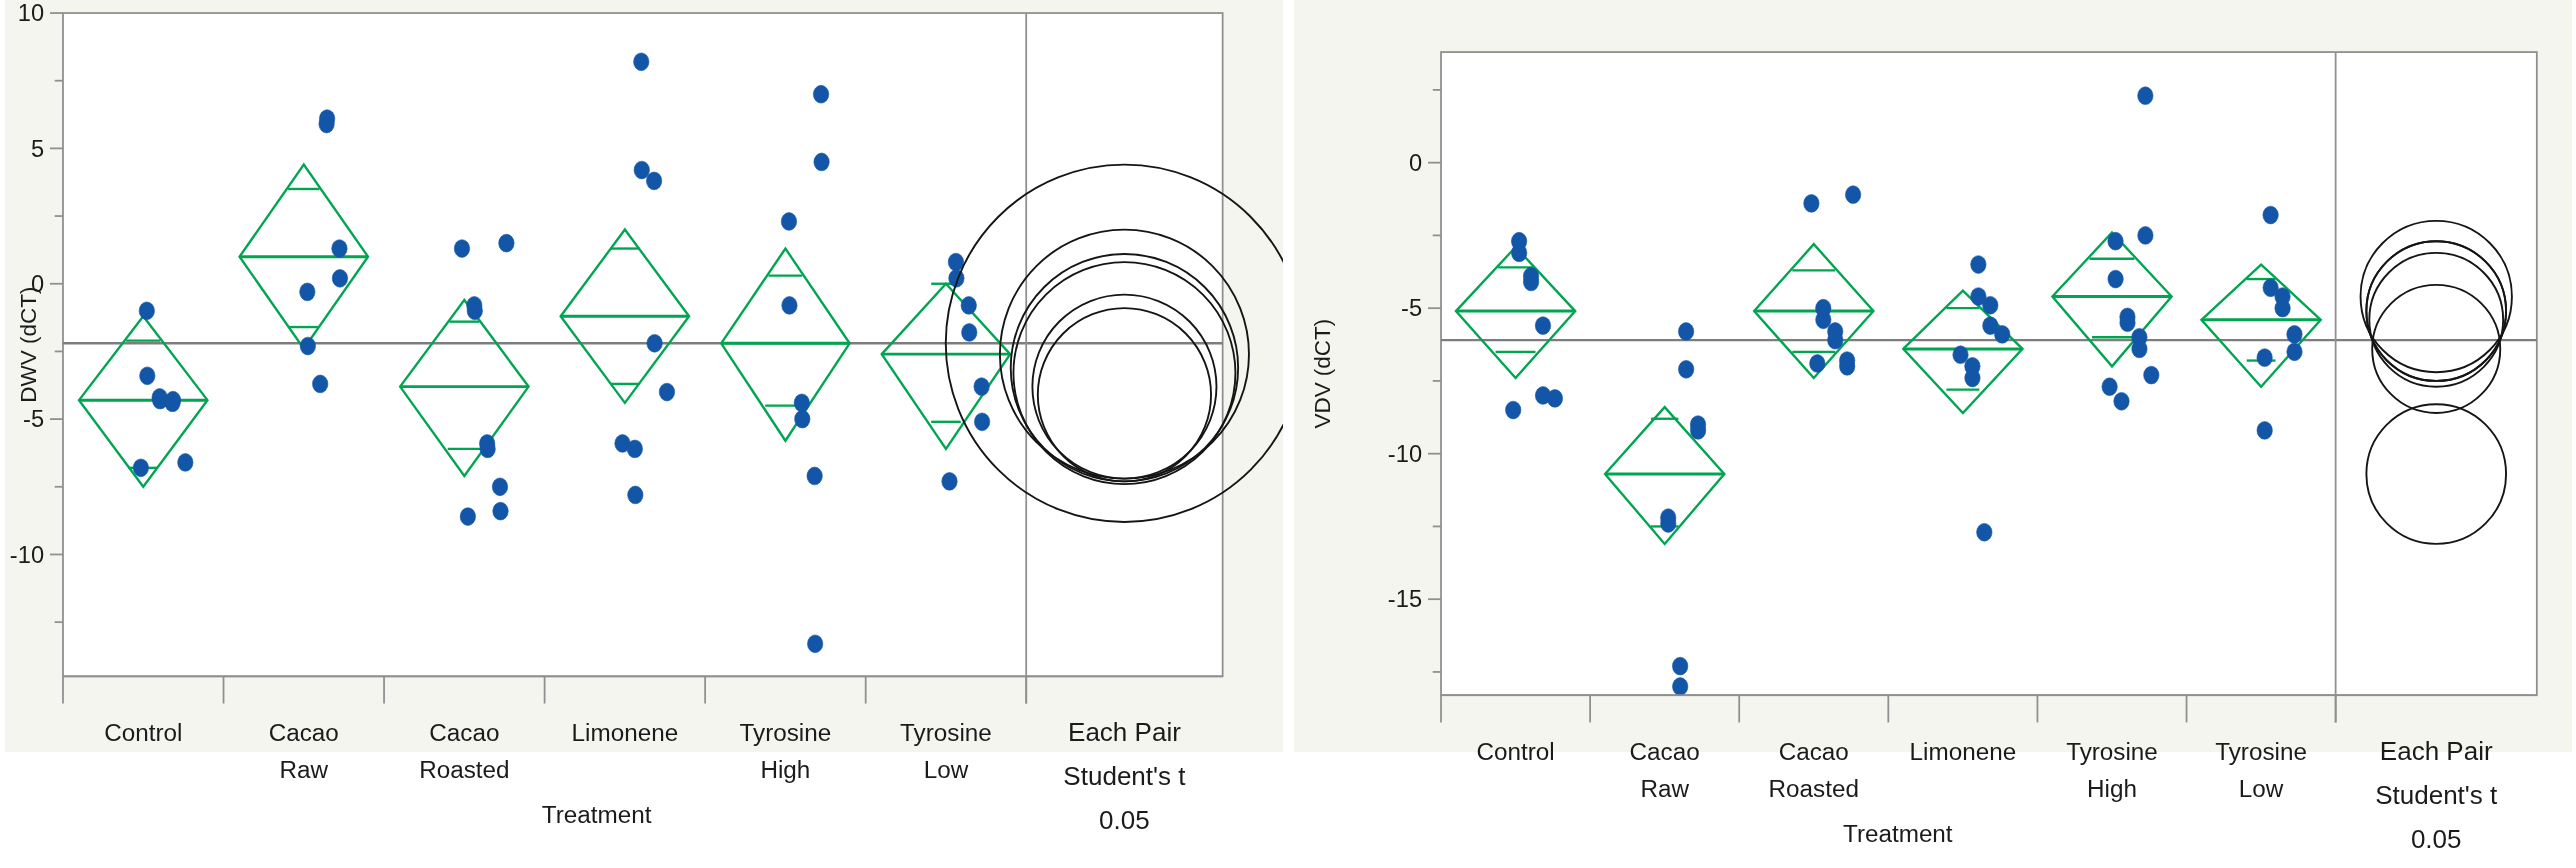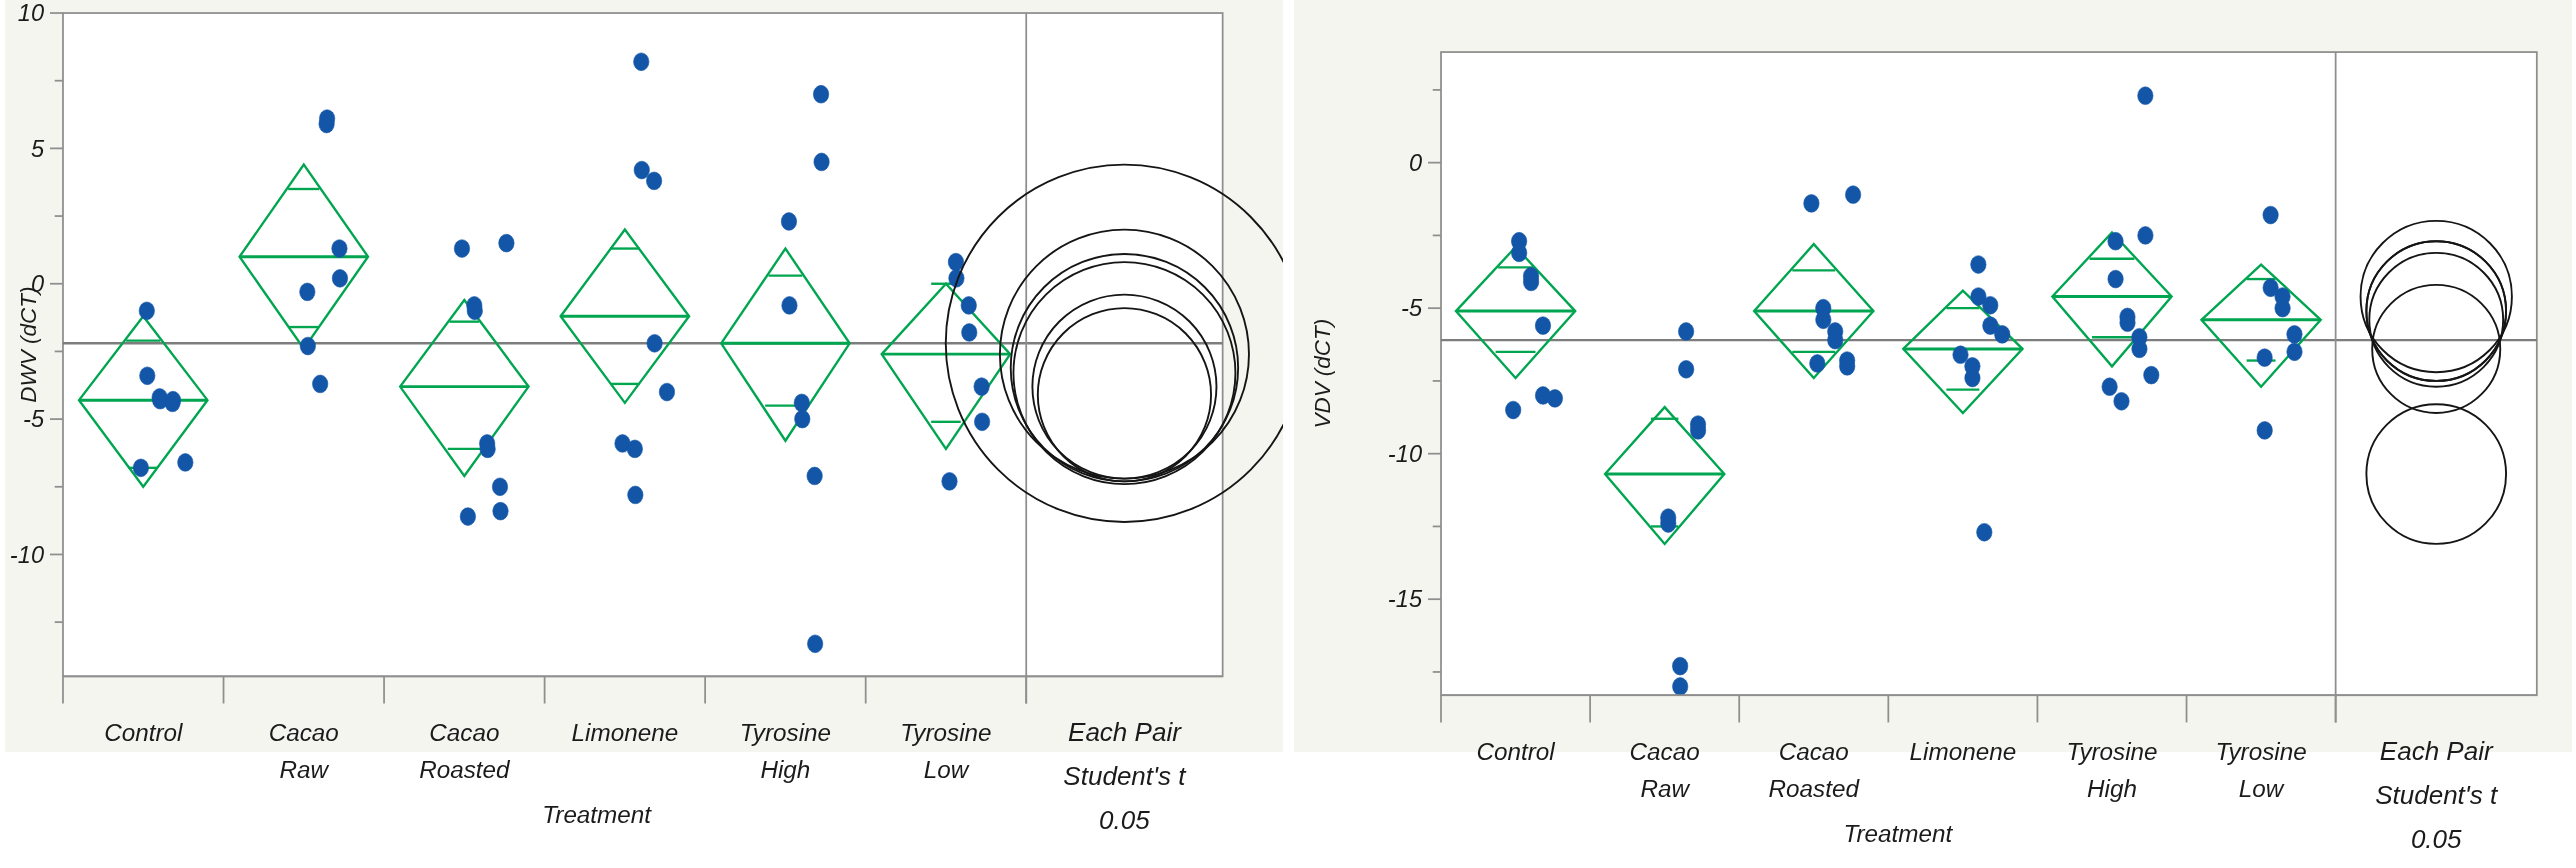--- a/index.html
+++ b/index.html
@@ -1,18 +1,18 @@
 <!DOCTYPE html>
 <html style="font-size:9.5px"><head>
 <meta charset="utf-8">
 <style>
   html,body{margin:0;padding:0;background:#ffffff;}
   body{font-family:"Liberation Sans",sans-serif;}
   #root{position:relative;width:2576px;height:868px;background:#ffffff;overflow:hidden;}
-  .panel{position:absolute;top:0;height:752px;background:#f4f5ef;font-style:italic;}
+  .panel{position:absolute;top:0;height:752px;background:#f4f5ef;}
   .panel-left{left:4.7px;width:1278px;}
   .panel-right{left:1294px;width:1278px;}
   svg{display:block;}
   .axis-label{font-size:38px;fill:#1b1b1b;font-family:"Liberation Sans",sans-serif;}
   .tick-label{font-size:40px;fill:#1b1b1b;font-family:"Liberation Sans",sans-serif;}
   .cat-label{font-size:41px;fill:#1b1b1b;font-family:"Liberation Sans",sans-serif;}
   .legend-label{font-size:44px;fill:#1b1b1b;font-family:"Liberation Sans",sans-serif;}
   .frame{fill:#ffffff;stroke:#8f8f8f;stroke-width:3;}
   .axisline{stroke:#8f8f8f;stroke-width:3;}
   .tickmark{stroke:#8f8f8f;stroke-width:3;}

